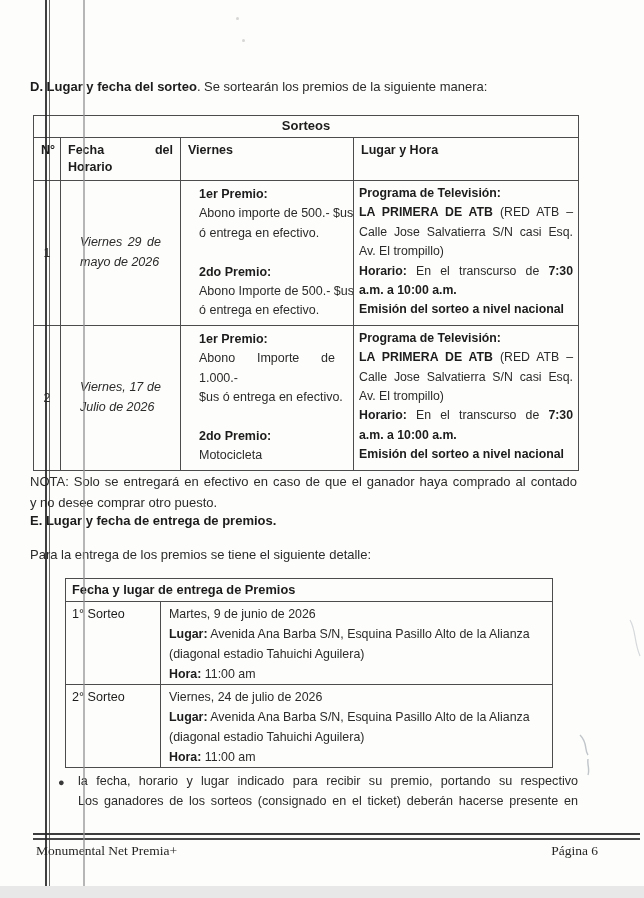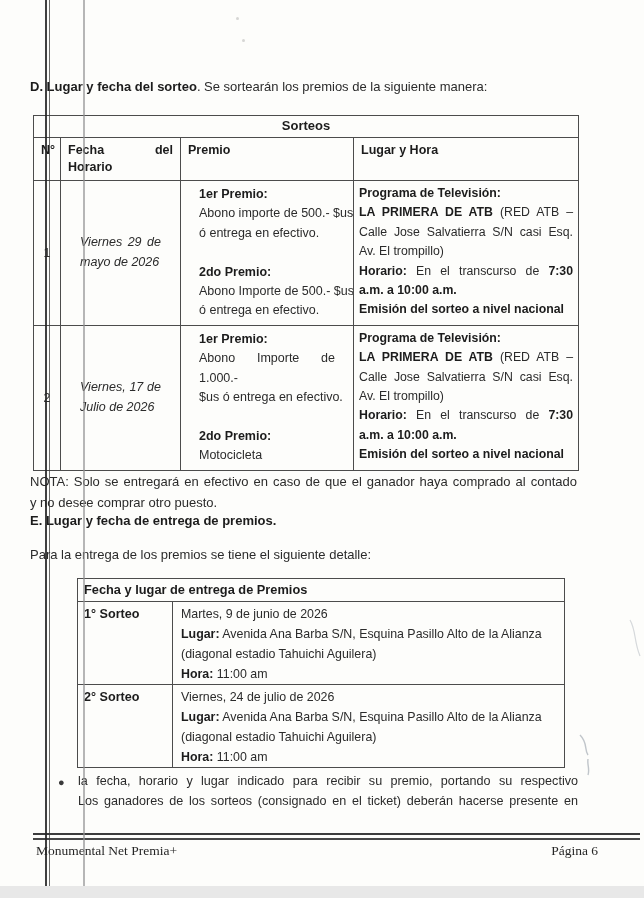--- a/index.html
+++ b/index.html
@@ -22,24 +22,24 @@
   .t1 .title-cell{text-align:center;font-weight:bold;color:#1c1c1c;font-size:13px;padding:2px 0;}
   .t1 .head td{padding:4px 7px;font-weight:bold;color:#1c1c1c;line-height:17px;}
   .cell-mid{vertical-align:middle !important;}
   .cell-num{text-align:center;}
   .cell-fecha{padding:0 19px;line-height:19.5px;font-style:italic;}
   .cell-premio{padding:4px 18px;line-height:19.4px;margin-left:14px;}
   .cell-lugar{padding:3px 5px;font-size:12.3px !important;line-height:19.4px;}
   .l{white-space:nowrap;}
   .jl{text-align:justify;text-align-last:justify;white-space:normal;}
   .blank{height:19.4px;}
-  .t2{position:absolute;left:65px;top:578px;width:487px;margin-left:12px;}
+  .t2{position:absolute;left:65px;top:578px;width:487px;}
   .t2 td{border:1.3px solid #4c4c4c;vertical-align:top;font-size:12.4px;line-height:20px;overflow:hidden;}
   .t2 .title-cell{font-weight:bold;color:#1c1c1c;padding:1px 6px;font-size:12.8px;}
-  .t2 .label-cell{font-weight:bold;color:#1c1c1c;padding:2px 0 0 6px;font-size:12.6px;}
+  .t2 .label-cell{font-weight:normal;color:#1c1c1c;padding:2px 0 0 6px;font-size:12.6px;}
   .t2 .detail-cell{padding:2px 0 0 8px;}
   
   .bullet-row{display:flex;font-size:12.6px;line-height:20px;}
   .bullet-marker{width:20px;flex:0 0 20px;font-size:11px;padding-top:1px;color:#3a3a3a;}
   .bullet-text{width:500px;}
   
   .sep{border-top:2px solid #3c3c3c;border-bottom:2px solid #474747;height:3px;}
   .footer-row{display:flex;justify-content:space-between;
     font-family:"Liberation Serif","DejaVu Serif",serif;font-size:13.5px;color:#262626;}
   
@@ -69,21 +69,21 @@
     <tbody>
         <tr style="height:22px">
       <td colspan="4" class="title-cell">Sorteos</td>
     </tr>
     <tr class="head" style="height:37px">
       <td>N°</td>
       <td>
         <div class="jl">Fecha del</div>
         <div>Horario</div>
       </td>
-      <td>Premio</td>
+      <td>Viernes</td>
       <td>Lugar y Hora</td>
     </tr>
 
     <tr style="height:138px">
       <td class="cell-mid cell-num">1</td>
       <td class="cell-mid cell-fecha">
         <div class="jl">Viernes 29 de</div>
         <div class="l">mayo de 2026</div>
       </td>
       <td class="cell-premio">

